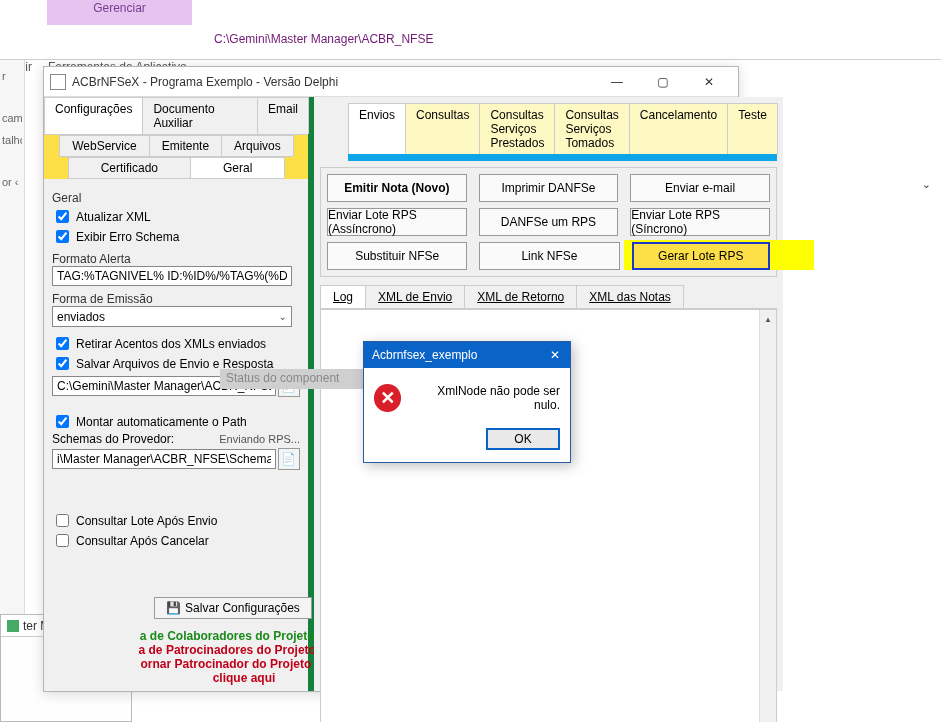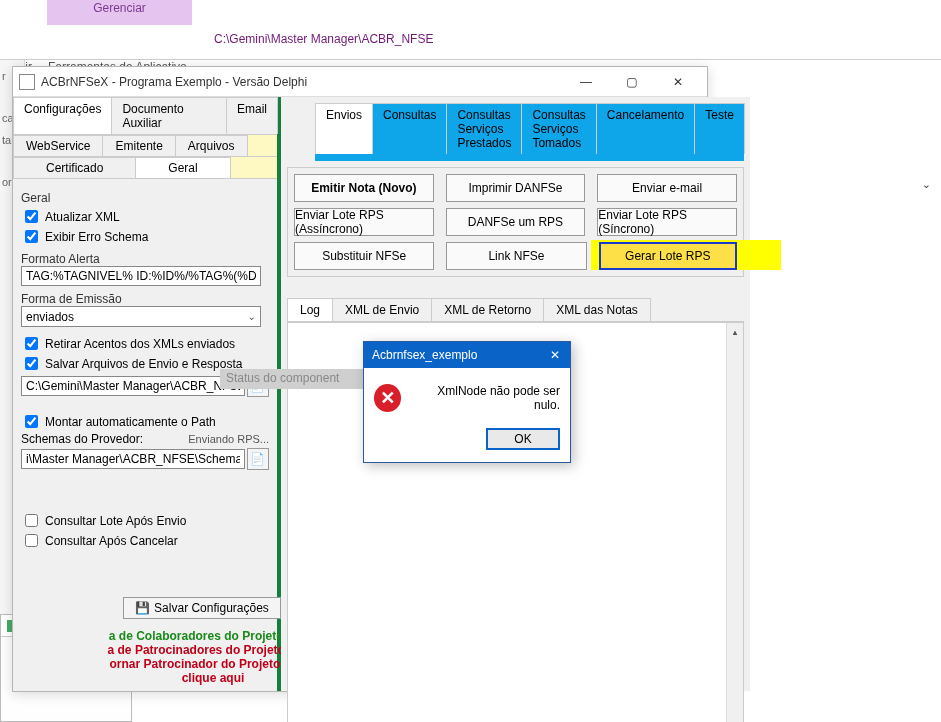--- a/index.html
+++ b/index.html
@@ -13,28 +13,28 @@
 .parent-menu { position:absolute; left:45px; top:60px; color:#555; }
 
 .left-strip { position:absolute; left:0; top:60px; width:25px; height:640px; background:#f6f6f6; border-right:1px solid #ddd; }
 .left-strip span { display:block; margin:10px 2px; color:#666; font-size:11px; writing-mode: horizontal-tb; overflow:hidden; white-space:nowrap;}
 
 .taskbar-thumb { position:absolute; left:0; top:614px; width:132px; height:108px; border:1px solid #bbb; background:#fefefe; }
 .taskbar-tab { height:22px; background:#fff; border-bottom:1px solid #ccc; padding:3px 6px; font-size:11px; color:#333; display:flex; align-items:center; gap:4px;}
 .tiny-icon { width:12px;height:12px; background:#4a6; display:inline-block;}
 
 
-.win { position:absolute; left:12px; top:66px; width:696px; height:626px; background:#f0f0f0; border:1px solid #b5b5b5; box-shadow:0 2px 12px rgba(0,0,0,.15);}
+.win { position:absolute; left:43px; top:66px; width:696px; height:626px; background:#f0f0f0; border:1px solid #b5b5b5; box-shadow:0 2px 12px rgba(0,0,0,.15);}
 .titlebar { height:30px; background:#fff; display:flex; align-items:center; padding:0 6px; border-bottom:1px solid #ddd; }
 .titlebar .icon { width:16px;height:16px; border:1px solid #888; margin-right:6px;}
 .titlebar .title { flex:1; color:#333;}
 .titlebar .btn { width:46px; height:30px; display:flex; align-items:center; justify-content:center; color:#333; }
 
 .split { display:flex; height:calc(100% - 30px);}
-.leftpane { width:275px; background:#fef9c3; border-right:4px solid #15803d; display:flex; flex-direction:column; position:relative;}
+.leftpane { width:275px; background:#fde047; border-right:6px solid #15803d; display:flex; flex-direction:column; position:relative;align-items:center;}
 .rightpane { flex:1; background:#f0f0f0; padding:6px; position:relative;}
 
 
 .tabs-row { display:flex; border-bottom:1px solid #ccc;}
 .tabs-row .tab { padding:4px 10px; border:1px solid #ccc; border-bottom:none; background:#f0f0f0; margin-right:-1px; cursor:default;}
 .tabs-row .tab.active { background:#fff; }
 .subtabs { display:flex; border-bottom:1px solid #ccc;}
 .subtabs .tab { padding:3px 12px; border:1px solid #ccc; border-bottom:none; background:#f0f0f0; margin-right:-1px;}
 .subtabs2 { display:flex; border-bottom:1px solid #ccc;}
 .subtabs2 .tab{ padding:3px 32px; border:1px solid #ccc; border-bottom:none; background:#f0f0f0; margin-right:-1px;}
@@ -54,33 +54,33 @@
 .schemas-label{display:flex;justify-content:space-between;align-items:baseline;}
 .enviando{color:#555;font-size:11px;}
 
 .save-config { position:absolute; left:110px; bottom:72px; width:158px; height:22px; border:1px solid #999; background:#f4f4f4; display:flex;align-items:center;justify-content:center;gap:4px;}
 .links { position:absolute; left:80px; bottom:6px; width:240px; text-align:center; line-height:14px;}
 .links .red{color:#c00018;font-weight:bold;}
 .links .grn{color:#1a8a1a;font-weight:bold;}
 
 
 .rtabs { display:flex; border-bottom:7px solid #0ea5e9; margin-bottom:6px;margin-left:28px;}
-.rtabs .tab { padding:4px 10px; border:1px solid #ccc; border-bottom:none; background:#0ea5e9; margin-right:-1px;}
+.rtabs .tab { padding:4px 10px; border:1px solid #ccc; border-bottom:none; background:#fef9c3; margin-right:-1px;}
 .rtabs .tab.active{background:#fff;}
 
 .btn-grid { border:1px solid #ccc; padding:6px; background:#f0f0f0;}
 .btn-row { display:flex; gap:12px; margin-bottom:6px;}
 .abtn { flex:1; height:28px; border:1px solid #999; background:#fafafa; display:flex;align-items:center;justify-content:center;}
 .abtn.bold{font-weight:bold;}
 .abtn.high { border:2px solid #1a3acb; background:#fde047;}
 .highlight-wrap { position:relative; flex:1;}
 .highlight-bg{ position:absolute; left:-8px; right:-44px; top:-2px; bottom:0px; background:#ffff00; z-index:0;}
 .highlight-wrap .abtn{position:relative;z-index:1;}
 
-.logtabs { display:flex; border-bottom:1px solid #ccc; margin-top:21px;}
+.logtabs { display:flex; border-bottom:1px solid #ccc; margin-top:8px;text-decoration:underline;}
 .logtabs .tab{ padding:4px 12px; border:1px solid #ccc; border-bottom:none; background:#f0f0f0; margin-right:-1px;}
 .logtabs .tab.active{background:#fff;}
 .logbox { border:1px solid #ccc; background:#fff; height:430px; position:relative;}
 .scrollbar { position:absolute; right:0; top:0; bottom:0; width:17px; background:#f0f0f0; border-left:1px solid #ddd;}
 .scrollbar .up,.scrollbar .dn{height:17px;display:flex;align-items:center;justify-content:center;font-size:9px;color:#555;}
 .scrollbar .dn{position:absolute;bottom:0;left:0;right:0;}
 
 .status-overlay { position:absolute; left:220px; top:369px; width:310px; height:20px; background:#cfcfcf; color:#888; padding:2px 6px; z-index:3; font-size:12px;}
 
 

